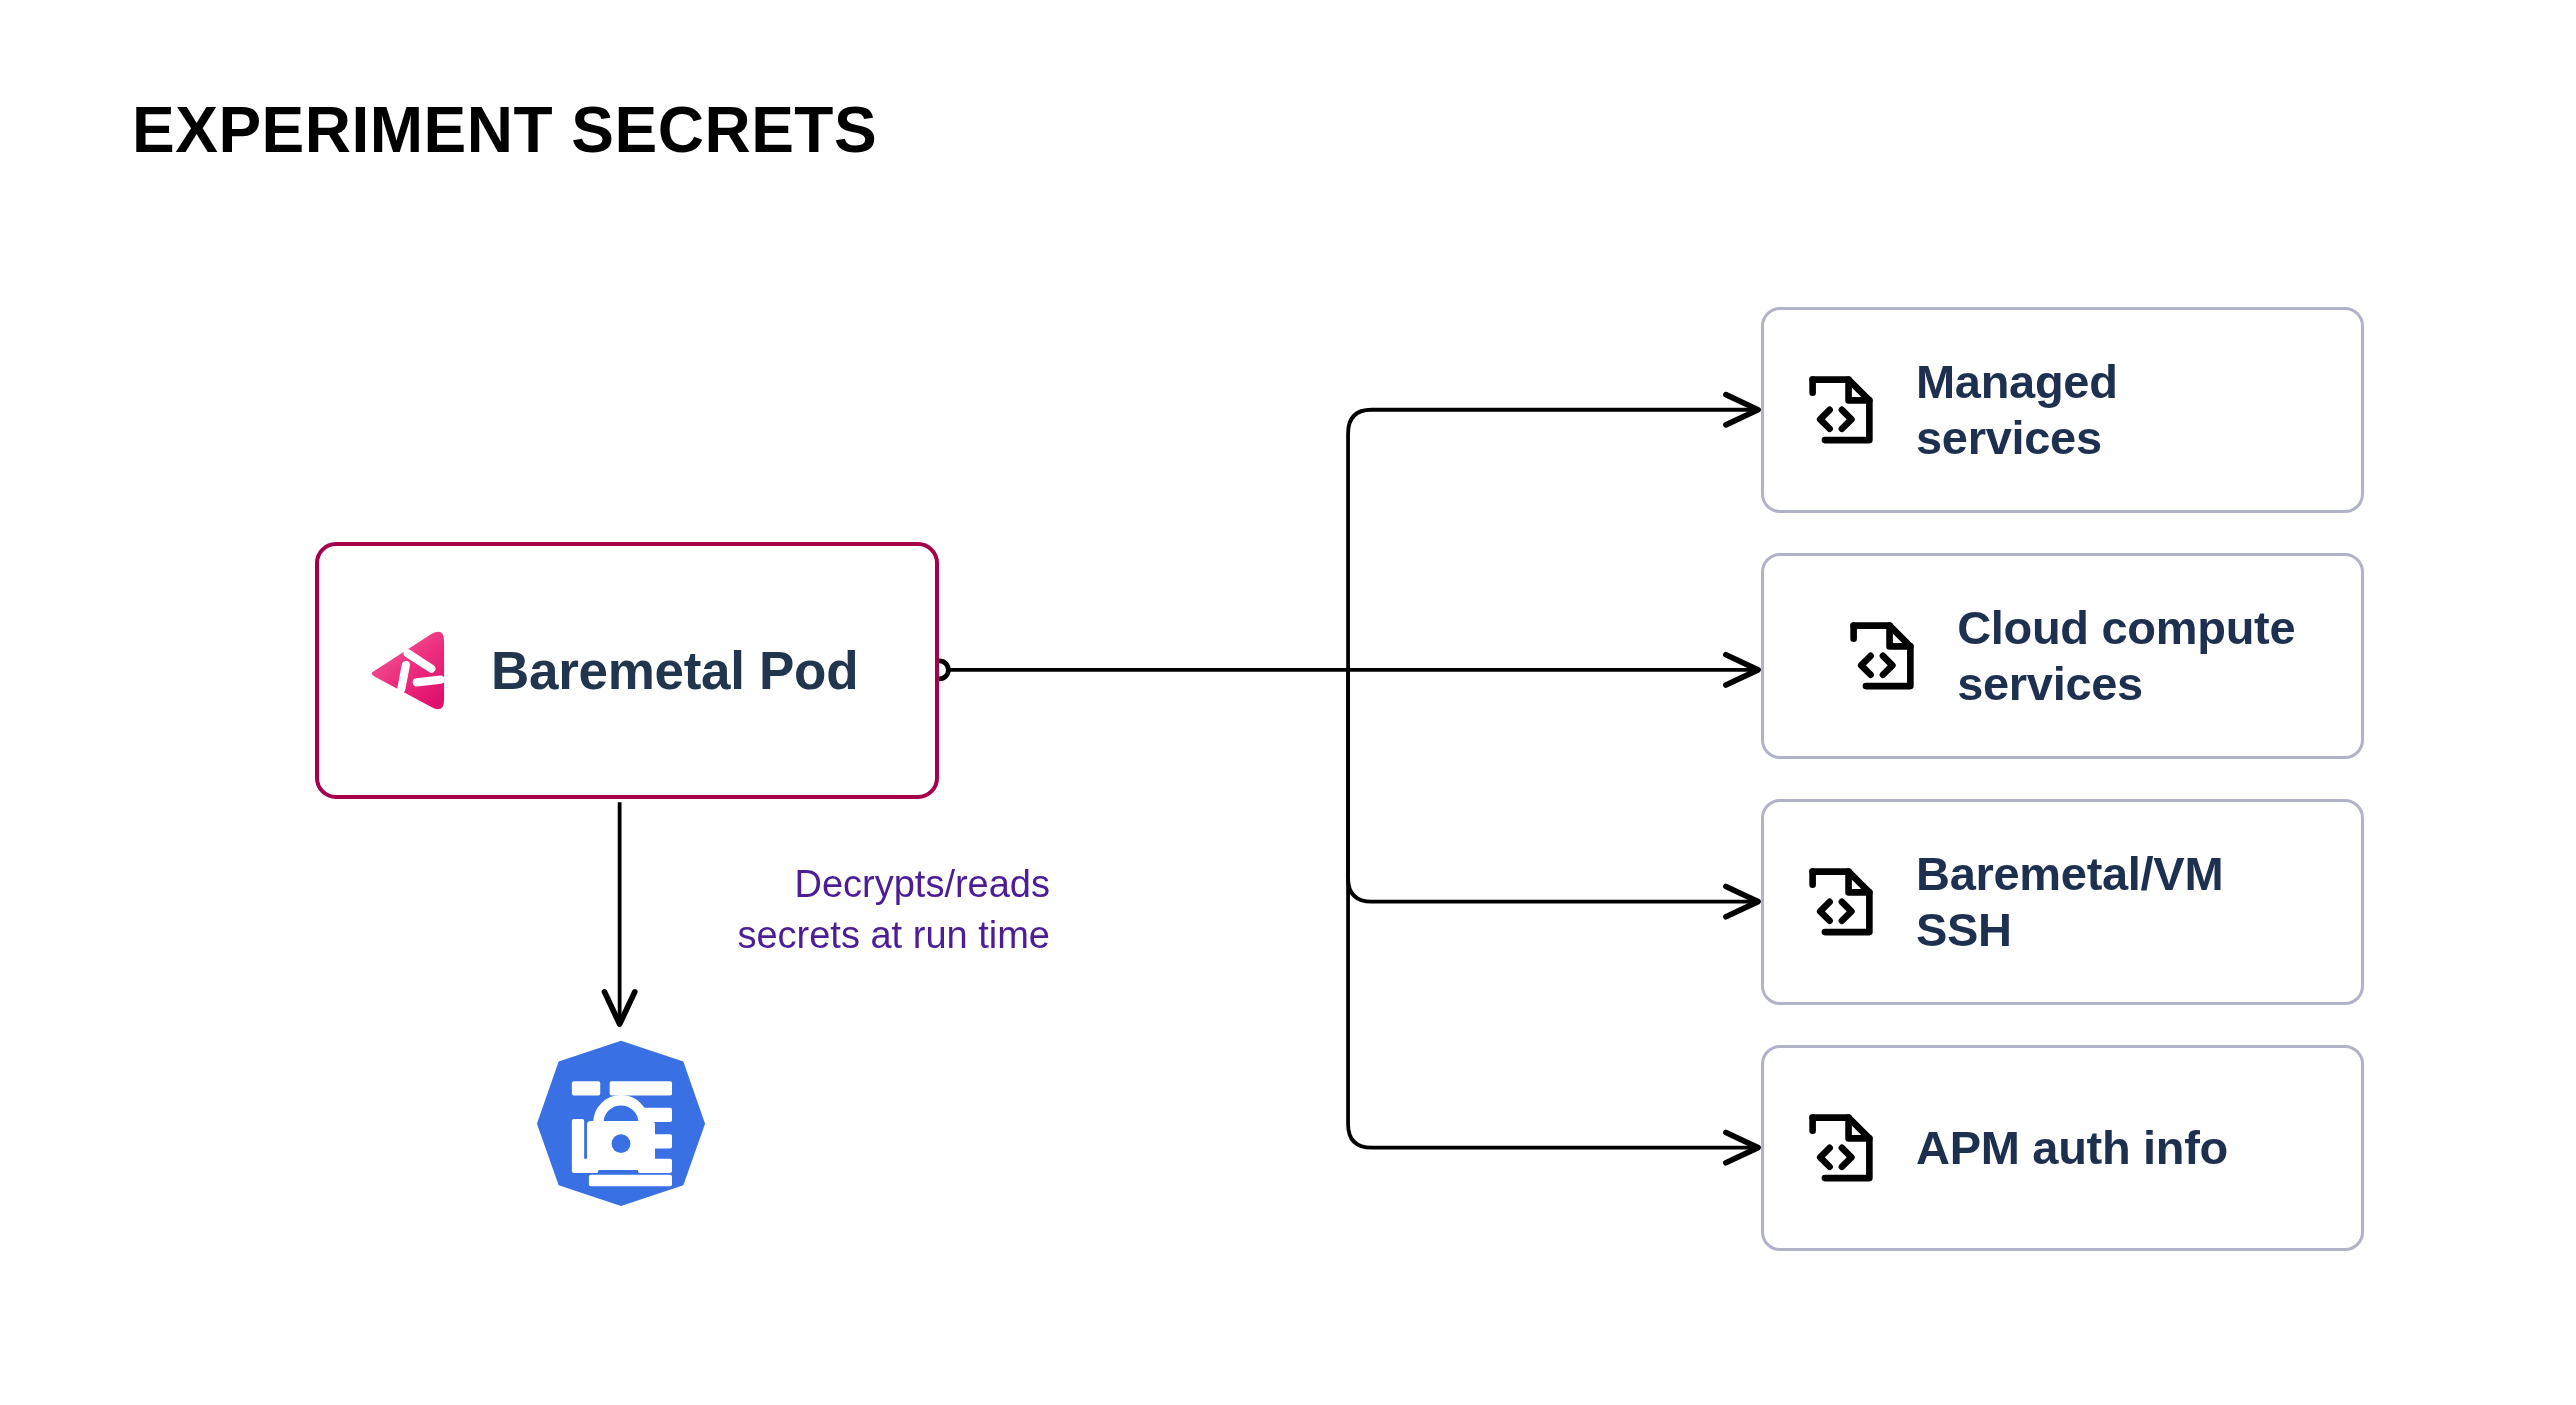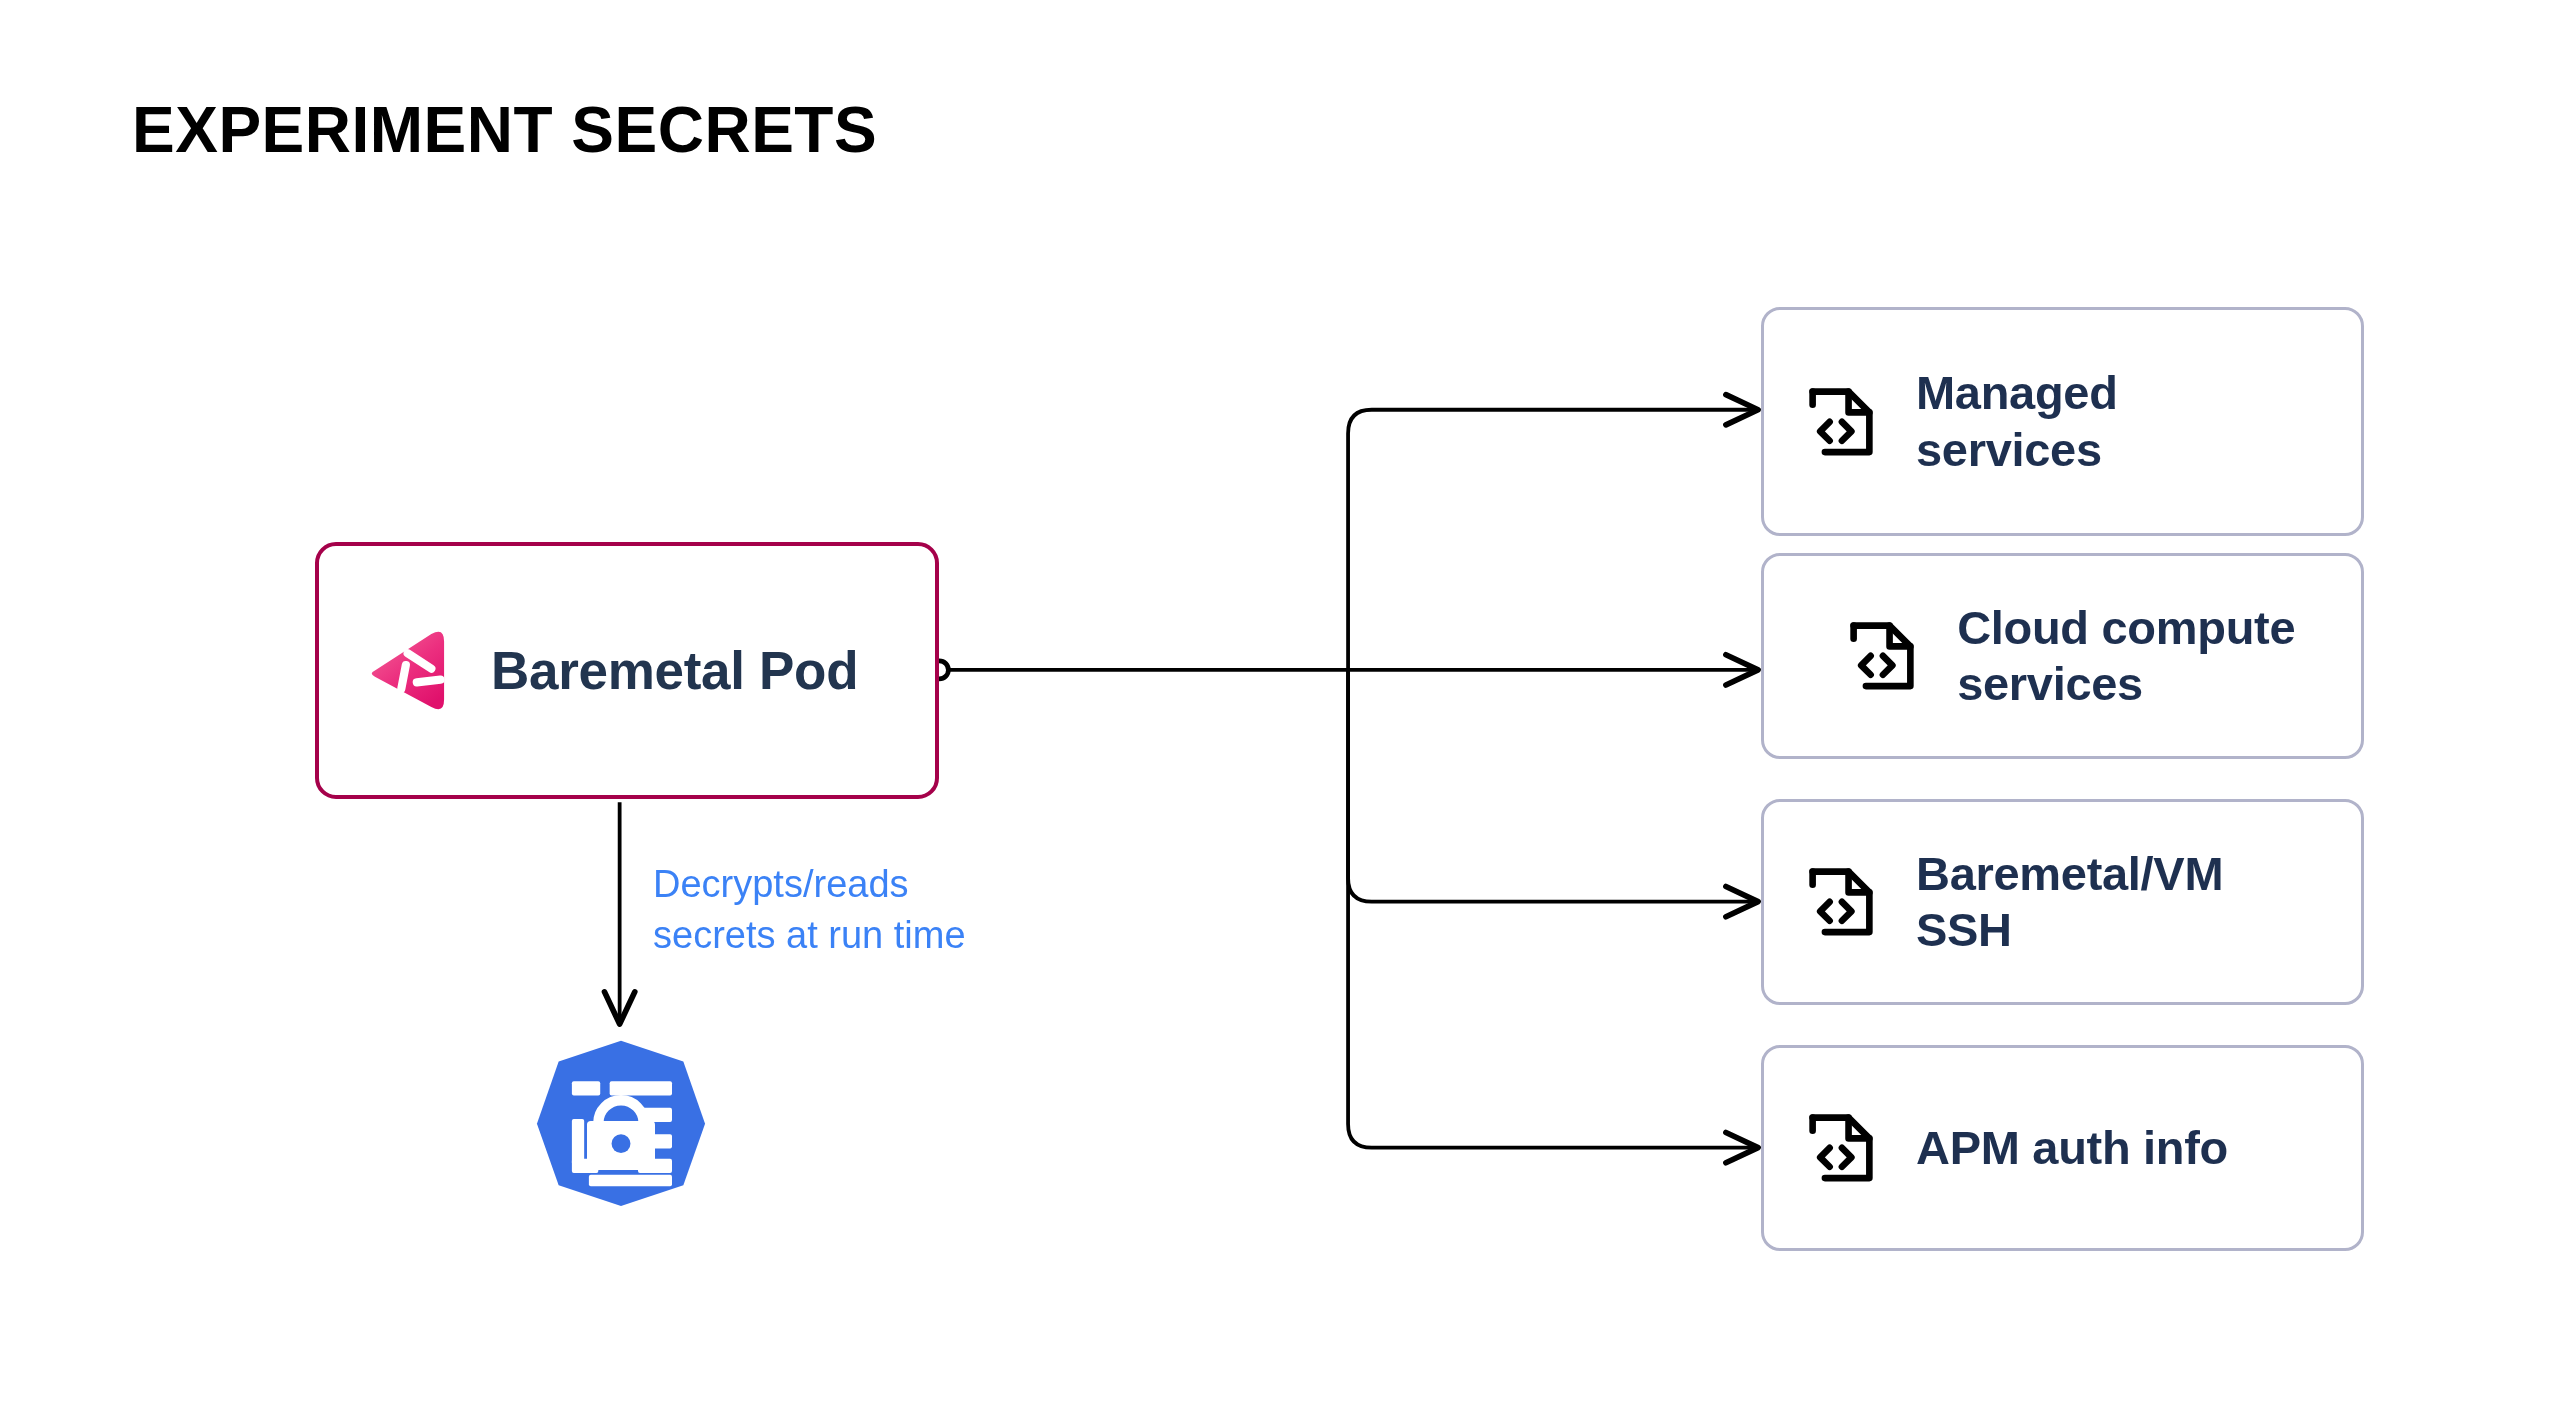--- a/index.html
+++ b/index.html
@@ -70,22 +70,23 @@
   }
 
   
   #edge-label {
     position: absolute;
     left: 653px;
     top: 859px;
     width: 397px;
     font-size: 38px;
     line-height: 1.35;
-    color: #3b82f6;
+    color: #4c1d95;
     font-weight: 400;
+    text-align: right;
   }
 
   
   #secret-node {
     position: absolute;
     left: 532px;
     top: 1036px;
     width: 178px;
     height: 187px;
   }
@@ -110,21 +111,21 @@
     flex: 0 0 auto;
   }
   .card-label {
     margin-left: 40px;
     font-size: 47px;
     font-weight: 700;
     color: #1e3050;
     line-height: 1.2;
     letter-spacing: -0.3px;
   }
-  #card-0 { top: 307px;  height: 229px; }
+  #card-0 { top: 307px;  height: 206px; }
   #card-1 { top: 553px;  height: 206px; justify-content: center; }
   #card-2 { top: 799px;  height: 206px; }
   #card-3 { top: 1045px; height: 206px; }
 </style>
 </head>
 <body>
 
 <div id="page-title">EXPERIMENT SECRETS</div>
 
 <svg id="connectors" viewBox="0 0 2723 1486" xmlns="http://www.w3.org/2000/svg">

